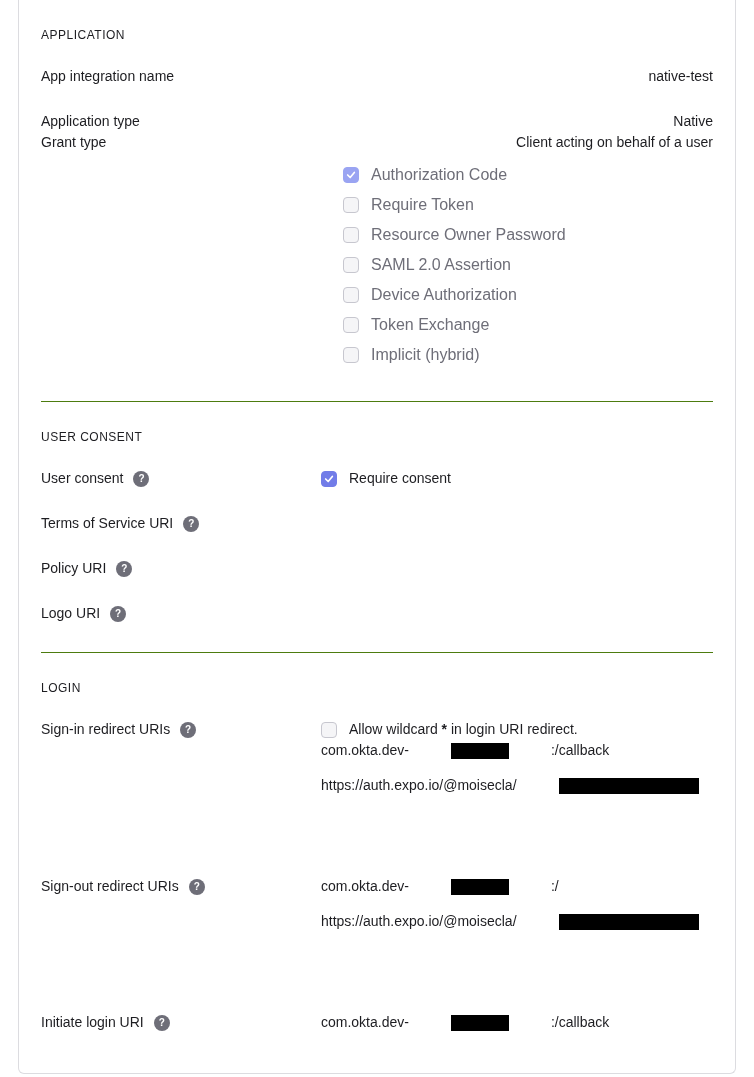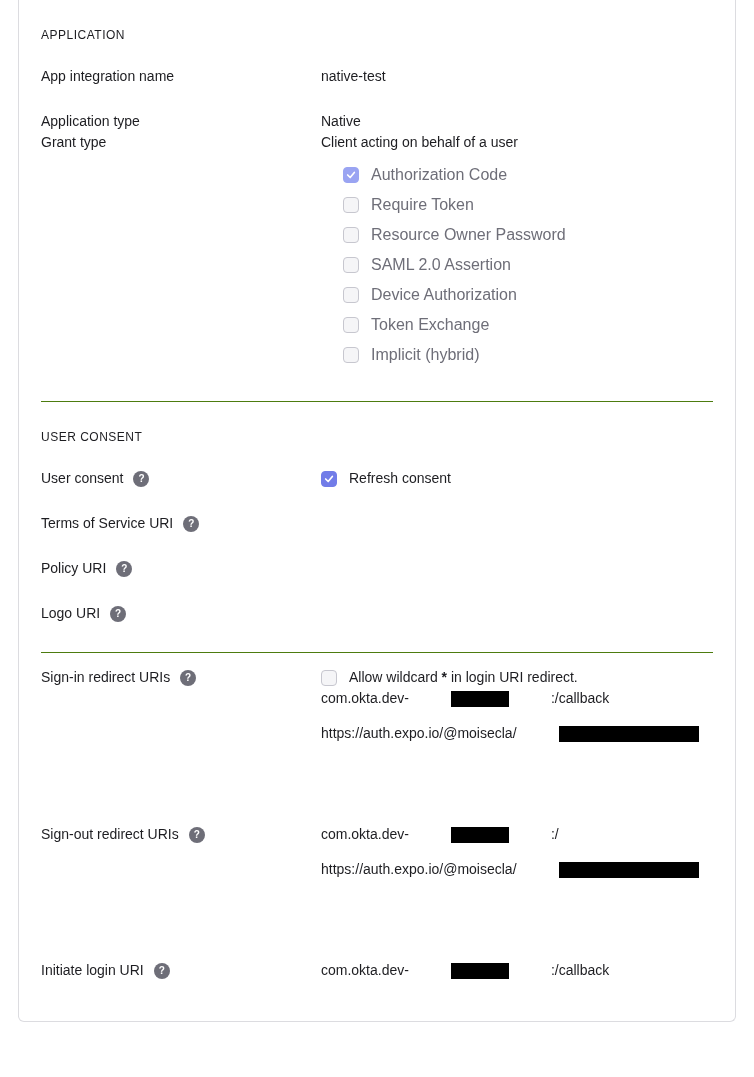--- a/index.html
+++ b/index.html
@@ -30,20 +30,21 @@
     font-weight: 400;
     letter-spacing: 0.5px;
     color: #1d1d21;
     margin-bottom: 22px;
     margin-top: 12px;
   }
   .row {
     display: flex;
     align-items: flex-start;
     margin-bottom: 24px;
+    text-align: right;
   }
   .row:last-child { margin-bottom: 0; }
   .row-tight { margin-bottom: 0px; }
   .label-col {
     width: 280px;
     flex: 0 0 280px;
     display: flex;
     align-items: center;
     gap: 10px;
     color: #1d1d21;
@@ -214,21 +215,21 @@
         <span>User consent</span>
         <span class="help-icon">?</span>
       </div>
       <div class="value-col">
         <div class="inline-check-row" style="margin-bottom:0;">
           <span class="checkbox checked-strong">
             <svg viewBox="0 0 12 12">
                 <path d="M2 6 L5 9 L10 3" stroke="#fff" stroke-width="2" fill="none" stroke-linecap="round" stroke-linejoin="round"></path>
               </svg>
           </span>
-          <span>Refresh consent</span>
+          <span>Require consent</span>
         </div>
       </div>
     </div>
 
     <div class="row">
       <div class="label-col">
         <span>Terms of Service URI</span>
         <span class="help-icon">?</span>
       </div>
       <div class="value-col"></div>
@@ -245,20 +246,21 @@
     <div class="row">
       <div class="label-col">
         <span>Logo URI</span>
         <span class="help-icon">?</span>
       </div>
       <div class="value-col"></div>
     </div>
   </div>
 
   <div class="section">
+    <h2 class="section-title">LOGIN</h2>
 
     <div class="row">
       <div class="label-col">
         <span>Sign-in redirect URIs</span>
         <span class="help-icon">?</span>
       </div>
       <div class="value-col">
         <div class="inline-check-row">
           <span class="checkbox">
             

